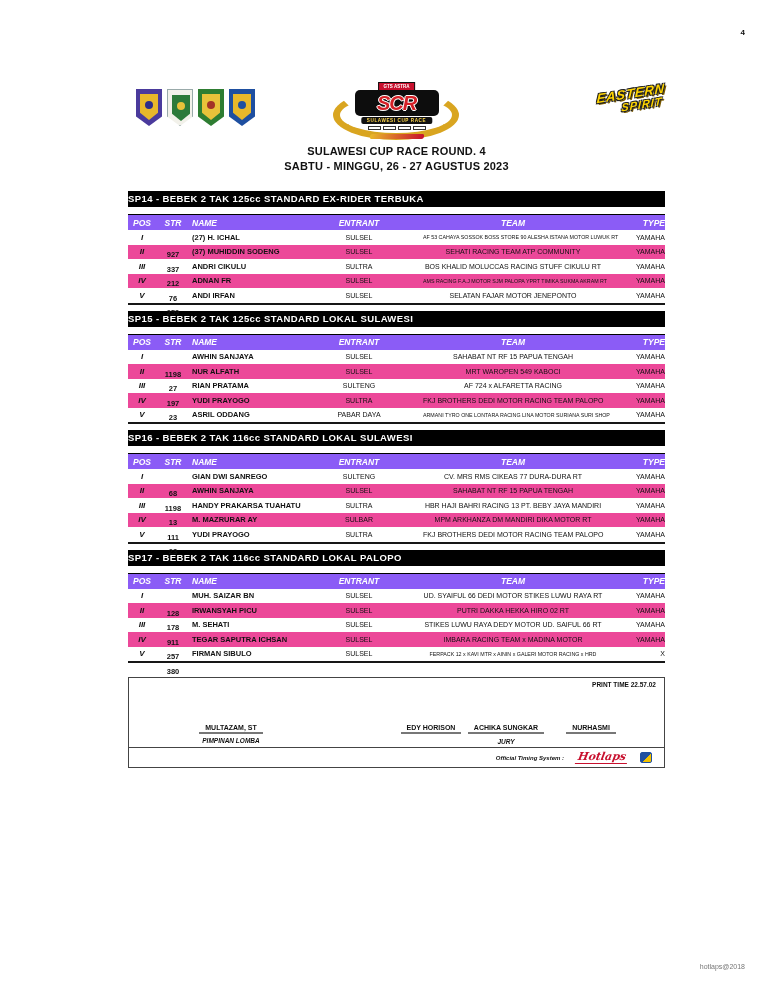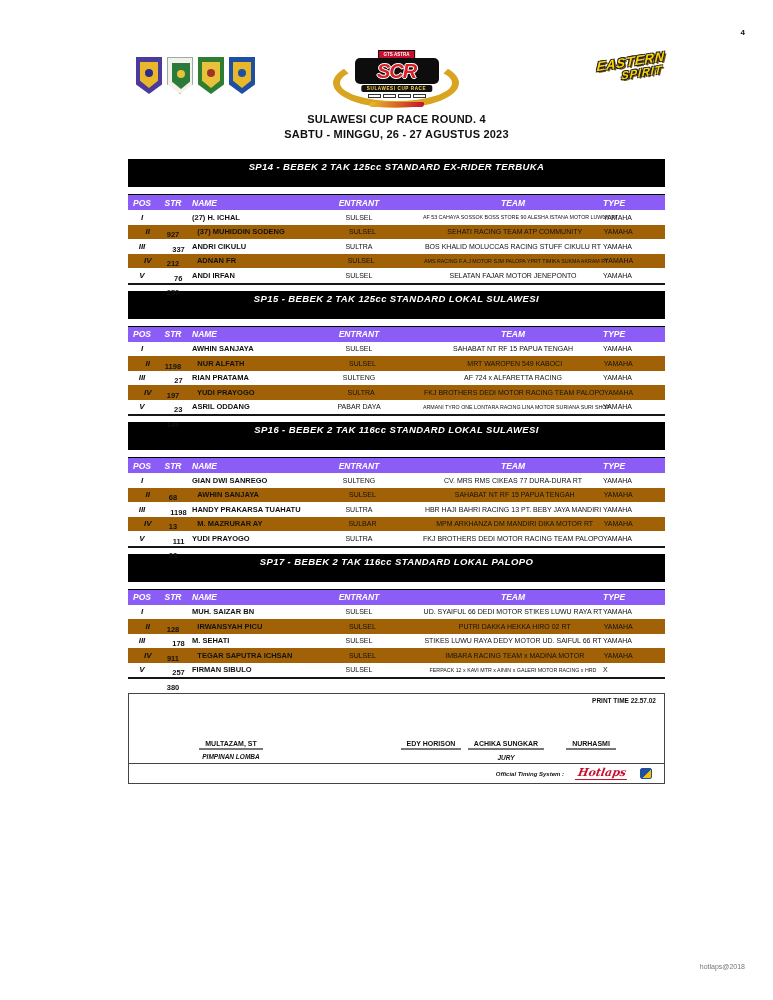--- a/index.html
+++ b/index.html
@@ -6,21 +6,21 @@
   html,body { width:773px; height:1000px; background:#ffffff;
               font-family:"Liberation Sans", sans-serif; color:#111; }
   .page { position:relative; width:773px; height:1000px; background:#fff; overflow:hidden; }
 
   .pageno { position:absolute; top:28px; right:28px; font-size:8px; font-weight:bold; }
   .credit { position:absolute; bottom:30px; right:28px; font-size:7px; color:#777; }
 
   .content { position:absolute; left:128px; top:50px; width:537px; }
 
   
-  .hdr { position:relative; height:107px; }
+  .hdr { position:relative; height:107px;margin-top:32px; }
   .badges { position:absolute; left:8px; top:7px; display:flex; gap:5px; }
   .badge { width:26px; height:37px; clip-path:polygon(0 0,100% 0,100% 74%,50% 100%,0 74%); position:relative; }
   .badge .inner { position:absolute; left:4px; top:5px; width:18px; height:26px;
                   clip-path:polygon(0 0,100% 0,100% 72%,50% 100%,0 72%); }
   .badge .core { position:absolute; left:9px; top:12px; width:8px; height:8px; border-radius:50%; }
   .b1 { background:#4a3a9c; } .b1 .inner { background:#e8b82a; } .b1 .core { background:#2c2c8a; }
   .b2 { background:#f2f1ea; border:1px solid #9aa; } .b2 .inner { background:#2c7a3a; } .b2 .core { background:#e8c23a; }
   .b3 { background:#2e7d32; } .b3 .inner { background:#e8c23a; } .b3 .core { background:#a33327; }
   .b4 { background:#1e4fa0; } .b4 .inner { background:#e8b82a; } .b4 .core { background:#1e4fa0; }
 
@@ -48,36 +48,36 @@
   .eastern div { font-size:13px; font-weight:bold; font-style:italic; color:#ffd400; letter-spacing:1px;
                  text-shadow:-1px -1px 0 #222,1px -1px 0 #222,-1px 1px 0 #222,1px 1px 0 #222,2px 2px 0 #7a5a00; }
   .eastern .l2 { font-size:11px; margin-right:2px; }
 
   .titles { position:absolute; left:0; right:0; top:62px; text-align:center; }
   .titles div { font-size:11px; font-weight:bold; line-height:15px; letter-spacing:.2px; }
 
   
   .sections { margin-top:2px; }
   .section { margin-bottom:6px; }
-  .section-bar { height:28px; background:#000; color:#fff; text-align:center; line-height:16px;
-                 font-size:9.5px; font-weight:bold; font-style:italic; letter-spacing:.4px; }
+  .section-bar { height:16px; background:#000; color:#fff; text-align:left; line-height:16px;
+                 font-size:9.5px; font-weight:bold; letter-spacing:.4px; }
   .thead { margin-top:7px; height:16px; background:#8b5cf6; border-top:1px solid #000;
            display:flex; align-items:center; }
   .thead .cell { color:#fff; font-weight:bold; font-style:italic; font-size:8.5px; }
   .thead .col2 { text-align:left; }
   .tbody { border-bottom:2px solid #161616; }
   .trow { display:flex; align-items:center; height:14.5px; background:#fff; }
-  .trow.alt { background:#a16207;padding-left:6px; }
+  .trow.alt { background:#ec4899; }
   .cell { white-space:nowrap; overflow:visible; }
   .col0 { width:28px;  text-align:center; }
   .col1 { width:34px;  text-align:center; }
   .col2 { width:105px; text-align:left; padding-left:2px; }
   .col3 { width:128px; text-align:center; }
   .col4 { width:180px; text-align:center; }
-  .col5 { width:62px;  text-align:left; }
+  .col5 { width:62px;  text-align:right; }
   .trow .col0 { font-style:italic; font-weight:bold; font-size:8px; }
   .trow .col1 { font-weight:bold; font-size:7.5px;margin-top:35px; }
   .trow .col2 { font-weight:bold; font-size:7.5px; }
   .trow .col3, .trow .col4, .trow .col5 { font-size:7px; }
   .trow .col4.tiny { font-size:5.3px; }
 
   
   .footer-box { position:relative; margin-top:14px; height:91px; border:1px solid #444; }
   .print-time { position:absolute; top:3px; right:8px; font-size:6.5px; font-weight:bold; }
   .sig { position:absolute; text-align:center; font-size:7px; font-weight:bold; }

